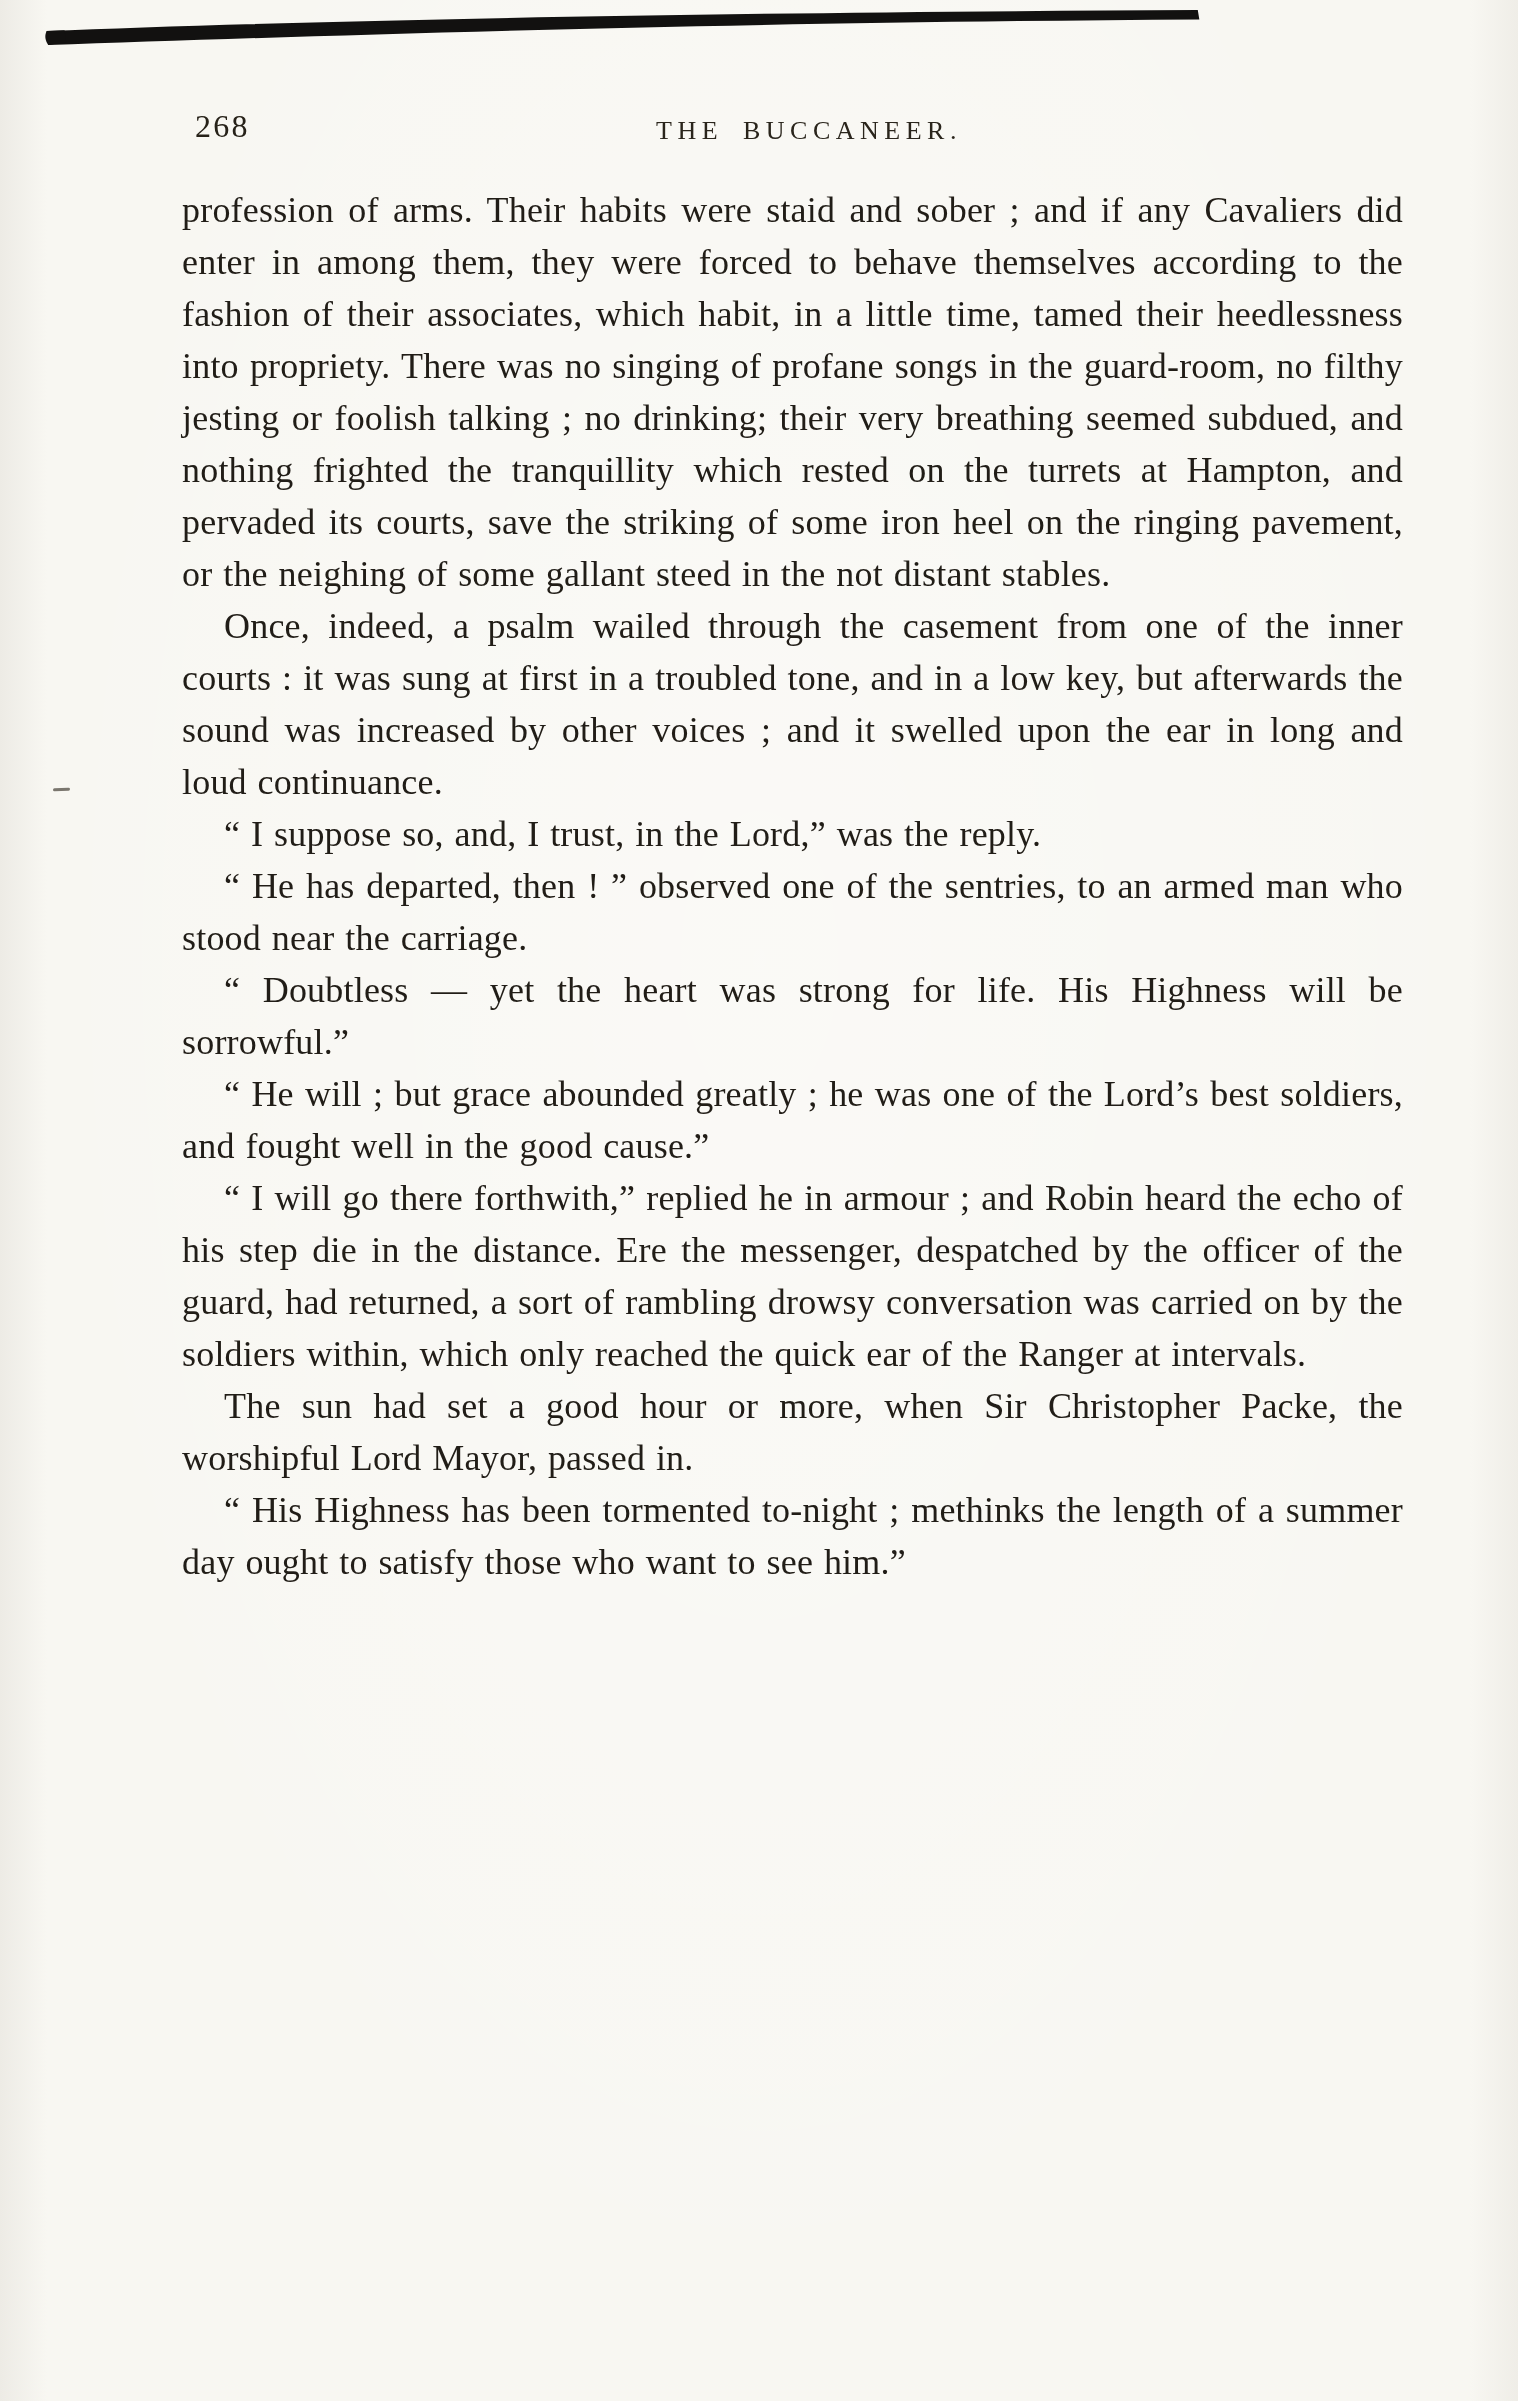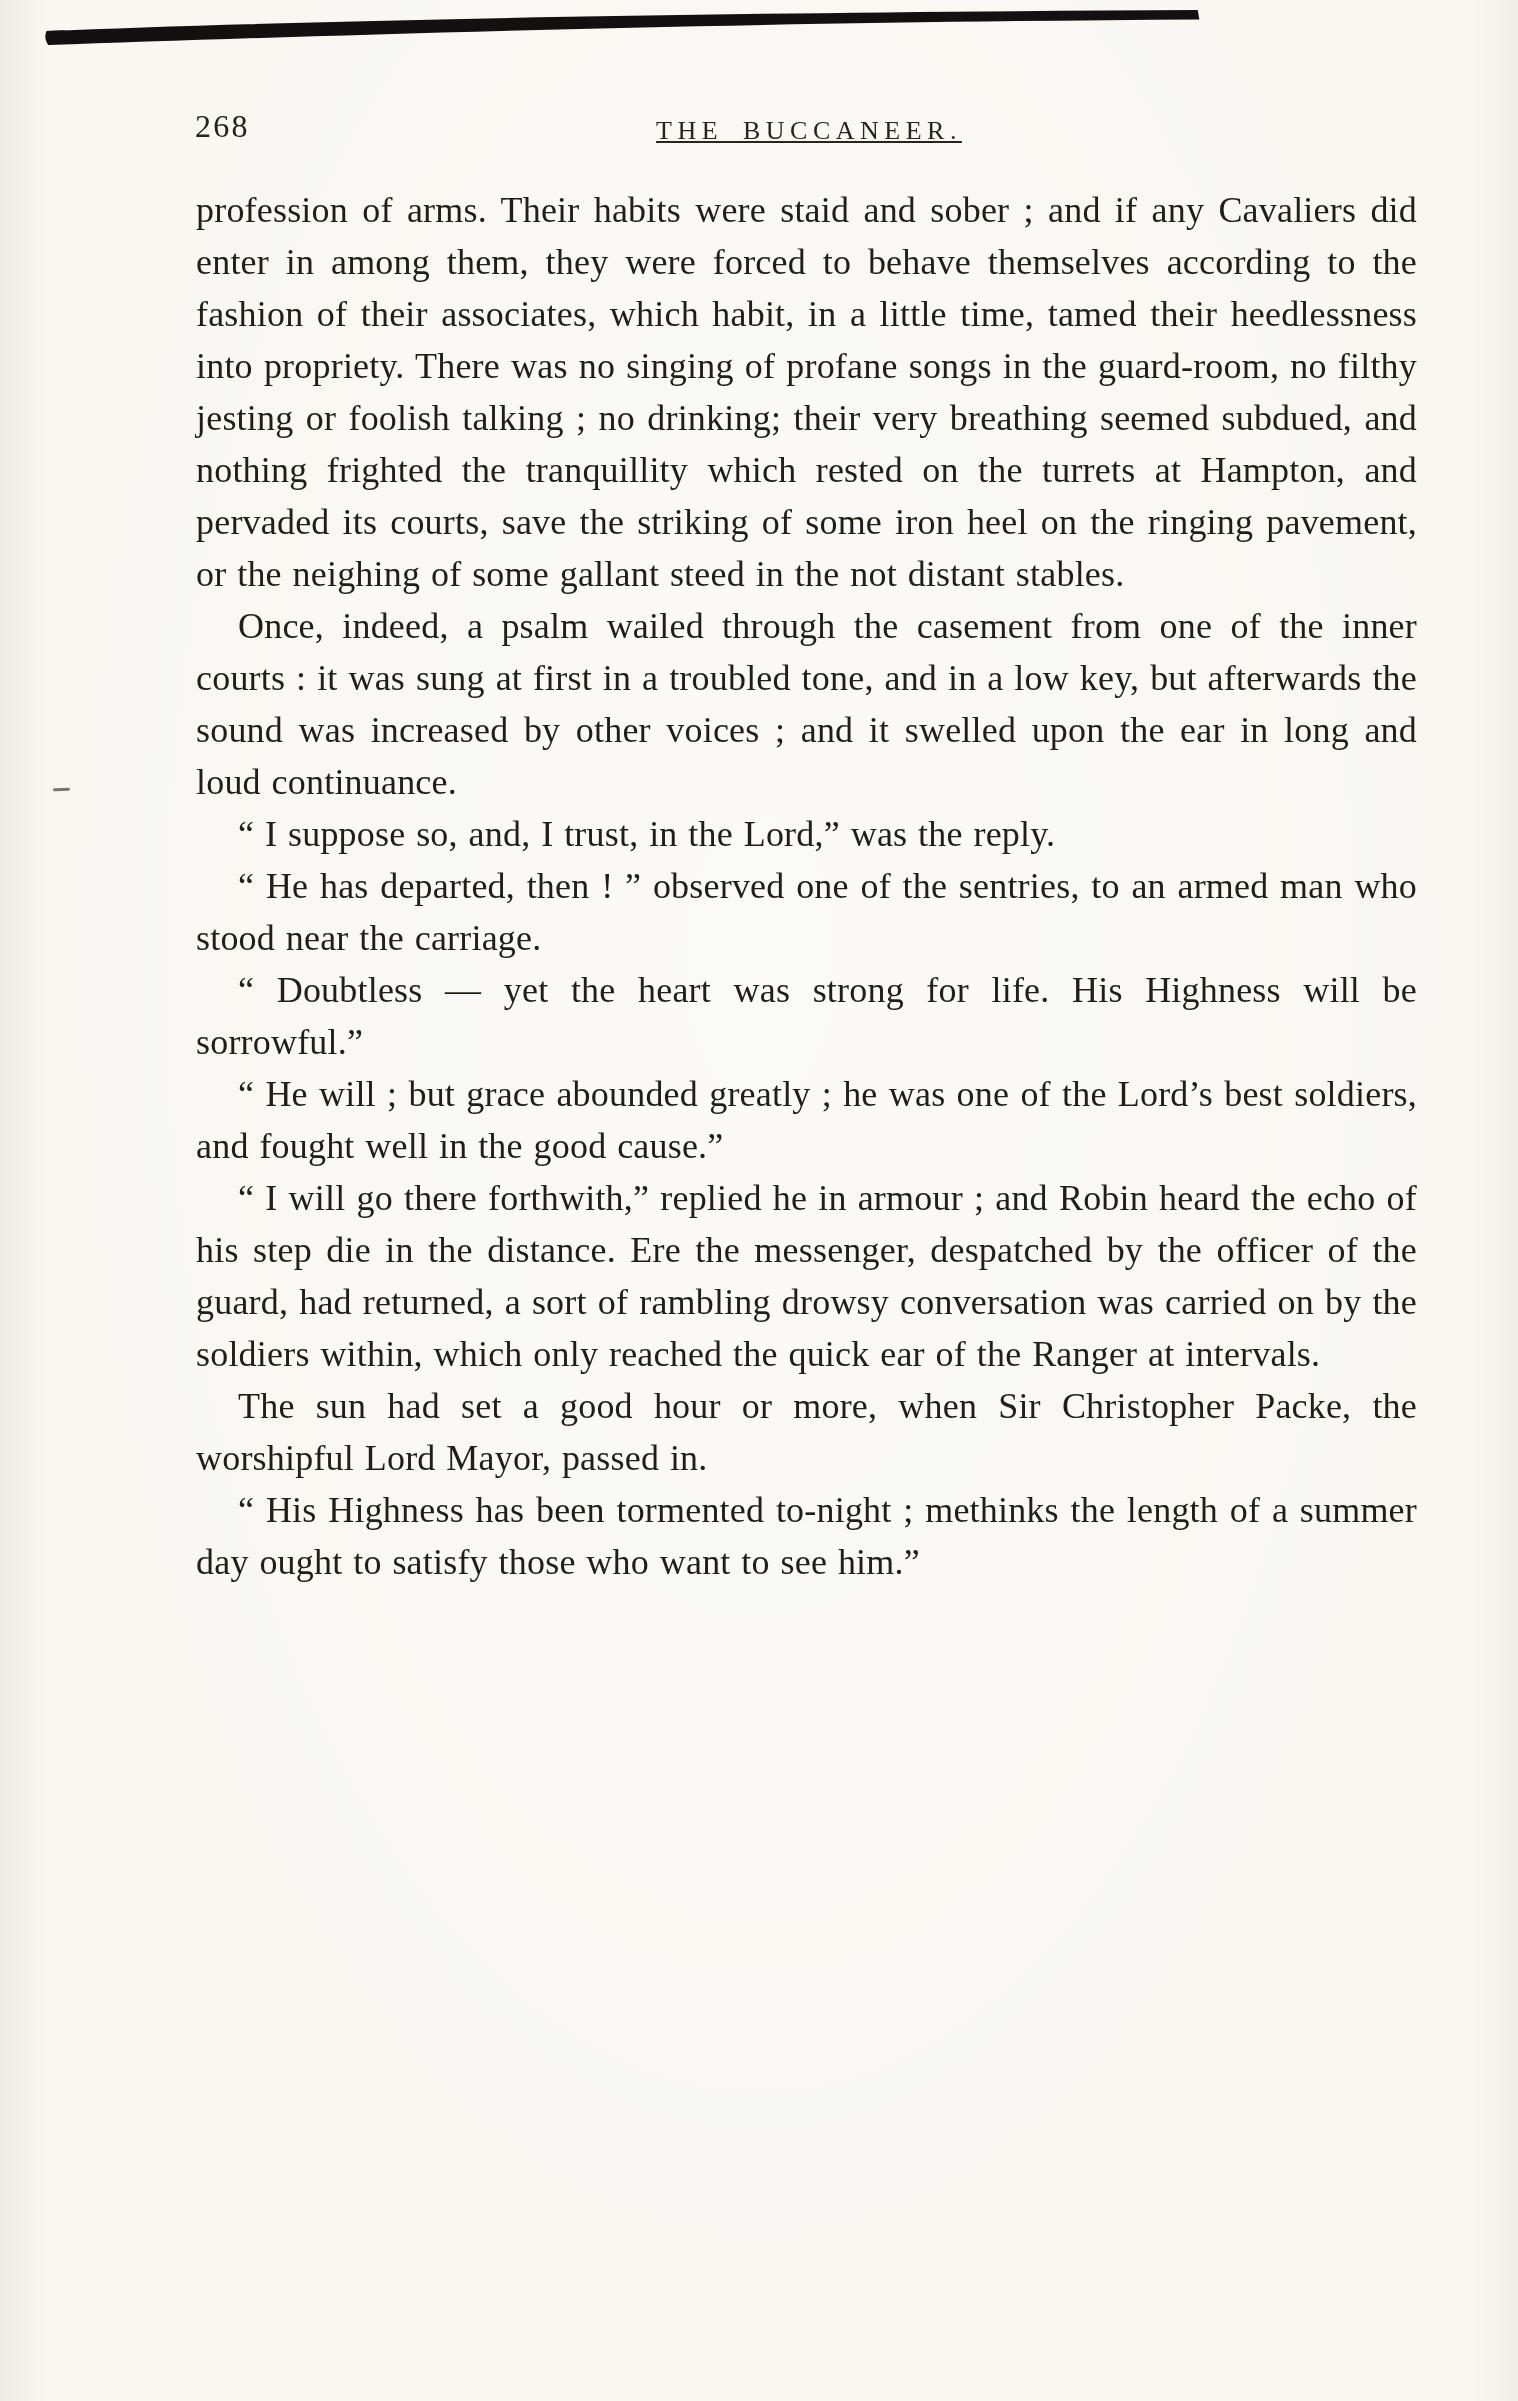--- a/index.html
+++ b/index.html
@@ -46,25 +46,24 @@
   .running-title {
     position: absolute;
     left: 809px;
     transform: translateX(-50%);
     top: 7.8px;
     font-size: 26px;
     letter-spacing: 5.5px;
     word-spacing: 7.8px;
     color: #2a251c;
     white-space: nowrap;
-    text-decoration: underline;
   }
   .page-body {
     position: absolute;
-    left: 196px;
+    left: 182px;
     top: 184px;
     width: 1221px;
     font-size: 36px;
     line-height: 52px;
     text-align: justify;
     letter-spacing: 0.2px;
     word-spacing: 1.6px;
   }
   .para {
     margin: 0;

